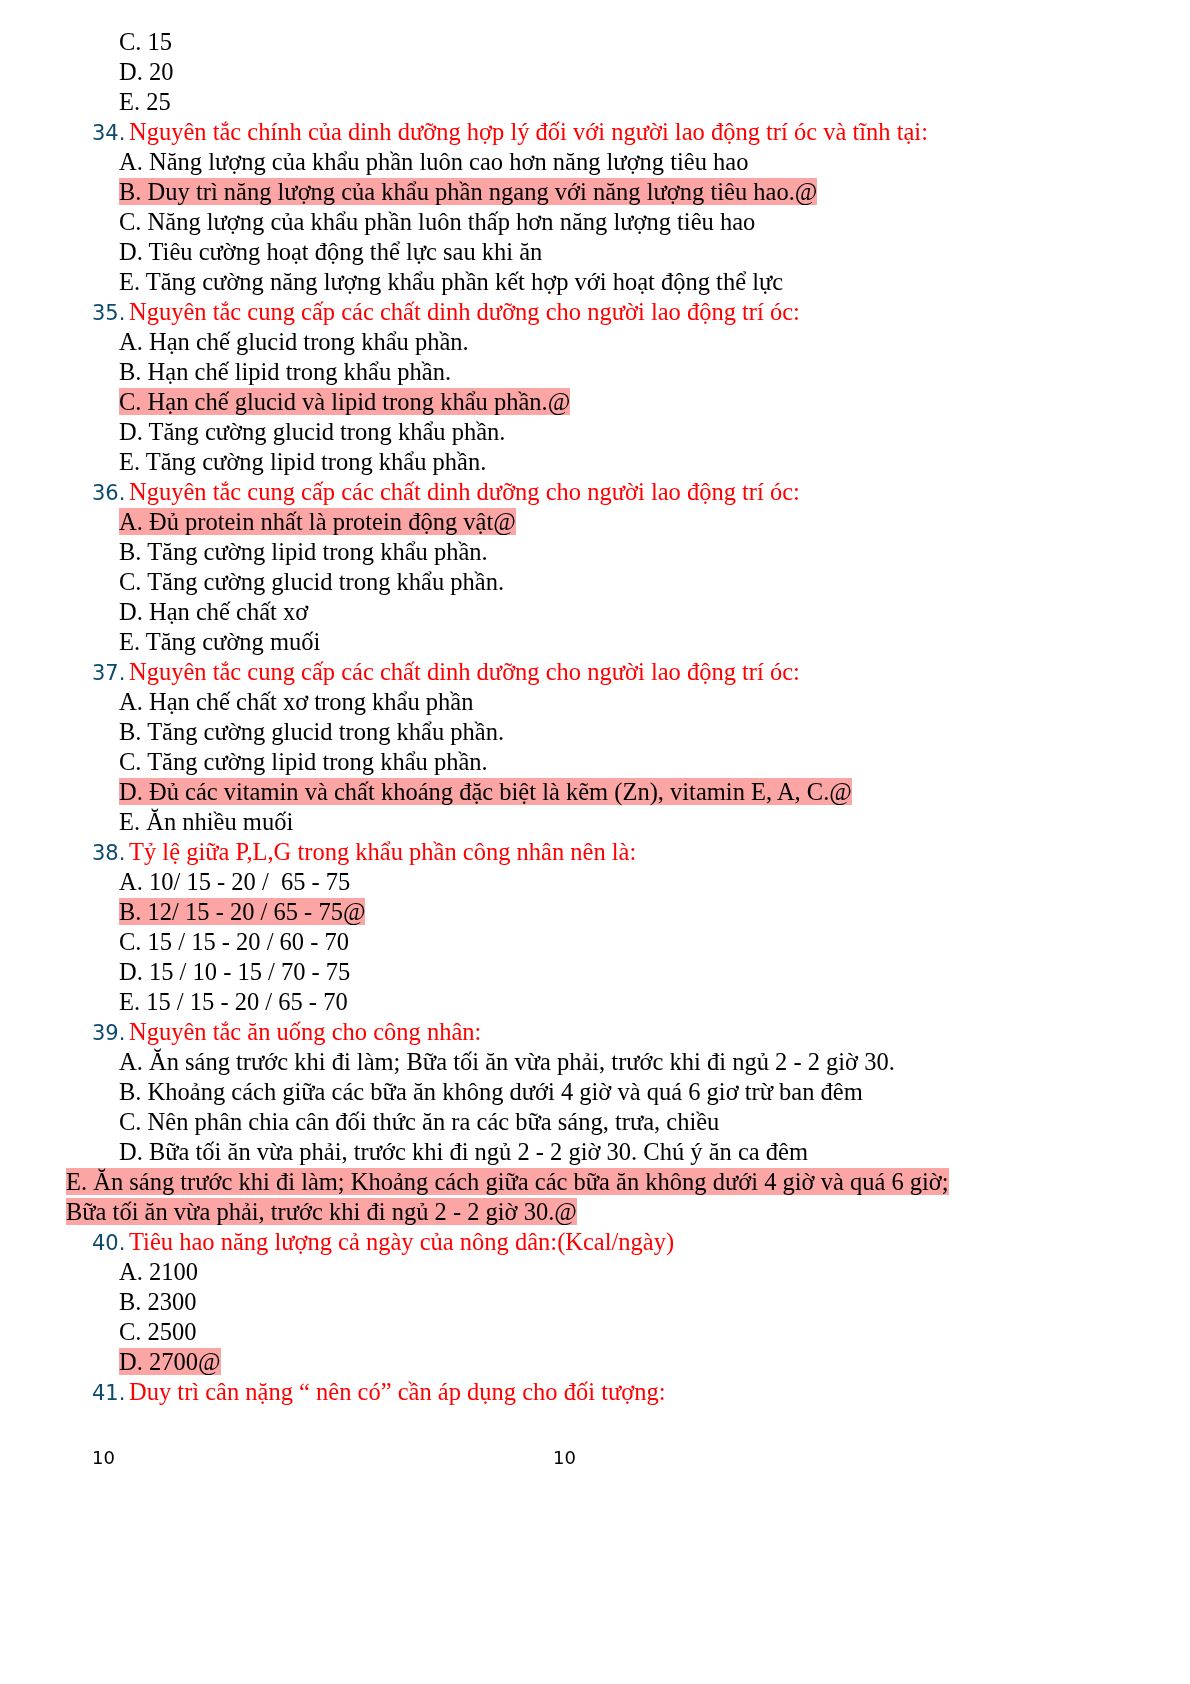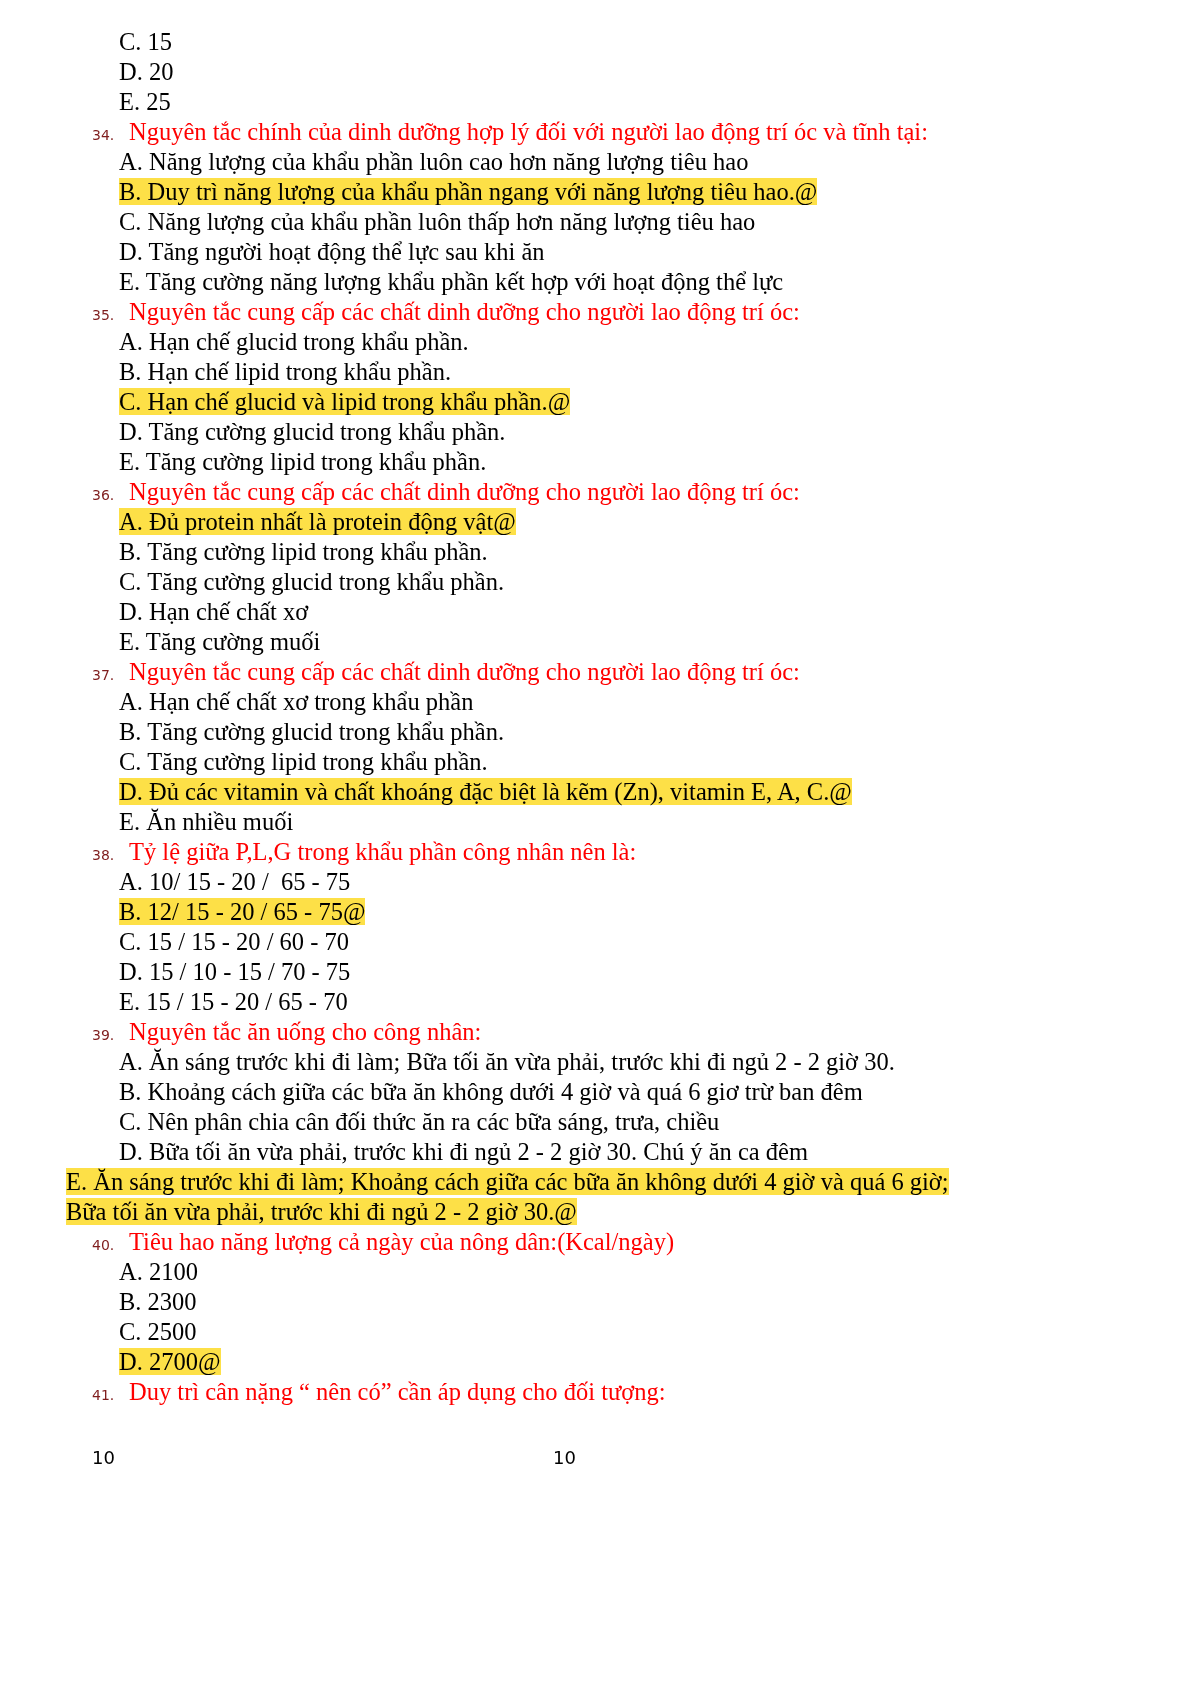--- a/index.html
+++ b/index.html
@@ -28,31 +28,31 @@
       color: #000000;
     }
     .answer {
       padding-left: 119px;
     }
     .question {
       padding-left: 92px;
     }
     .qnum {
       font-family: "DejaVu Sans", sans-serif;
-      font-size: 14px;
-      color: #7f1d1d;
+      font-size: 21px;
+      color: #0c4a6e;
       display: inline-block;
       width: 37px;
     }
     .qtext {
       color: #ff0000;
       text-align: center;
     }
     .hl {
-      background: #fde047;
+      background: #fca5a5;
     }
     .wrap-answer {
       padding-left: 66px;
       width: 900px;
       white-space: normal;
       height: auto;
     }
     .wrap-answer .hl {
       -webkit-box-decoration-break: clone;
       box-decoration-break: clone;
@@ -74,21 +74,21 @@
 <div class="page">
 
   <div class="line answer"><span>C. 15</span></div>
   <div class="line answer"><span>D. 20</span></div>
   <div class="line answer"><span>E. 25</span></div>
 
   <div class="line question"><span class="qnum">34.</span><span class="qtext">Nguyên tắc chính của dinh dưỡng hợp lý đối với người lao động trí óc và tĩnh tại:</span></div>
   <div class="line answer"><span>A. Năng lượng của khẩu phần luôn cao hơn năng lượng tiêu hao</span></div>
   <div class="line answer"><span class="hl">B. Duy trì năng lượng của khẩu phần ngang với năng lượng tiêu hao.@</span></div>
   <div class="line answer"><span>C. Năng lượng của khẩu phần luôn thấp hơn năng lượng tiêu hao</span></div>
-  <div class="line answer"><span>D. Tăng người hoạt động thể lực sau khi ăn</span></div>
+  <div class="line answer"><span>D. Tiêu cường hoạt động thể lực sau khi ăn</span></div>
   <div class="line answer"><span>E. Tăng cường năng lượng khẩu phần kết hợp với hoạt động thể lực</span></div>
 
   <div class="line question"><span class="qnum">35.</span><span class="qtext">Nguyên tắc cung cấp các chất dinh dưỡng cho người lao động trí óc:</span></div>
   <div class="line answer"><span>A. Hạn chế glucid trong khẩu phần.</span></div>
   <div class="line answer"><span>B. Hạn chế lipid trong khẩu phần.</span></div>
   <div class="line answer"><span class="hl">C. Hạn chế glucid và lipid trong khẩu phần.@</span></div>
   <div class="line answer"><span>D. Tăng cường glucid trong khẩu phần.</span></div>
   <div class="line answer"><span>E. Tăng cường lipid trong khẩu phần.</span></div>
 
   <div class="line question"><span class="qnum">36.</span><span class="qtext">Nguyên tắc cung cấp các chất dinh dưỡng cho người lao động trí óc:</span></div>

